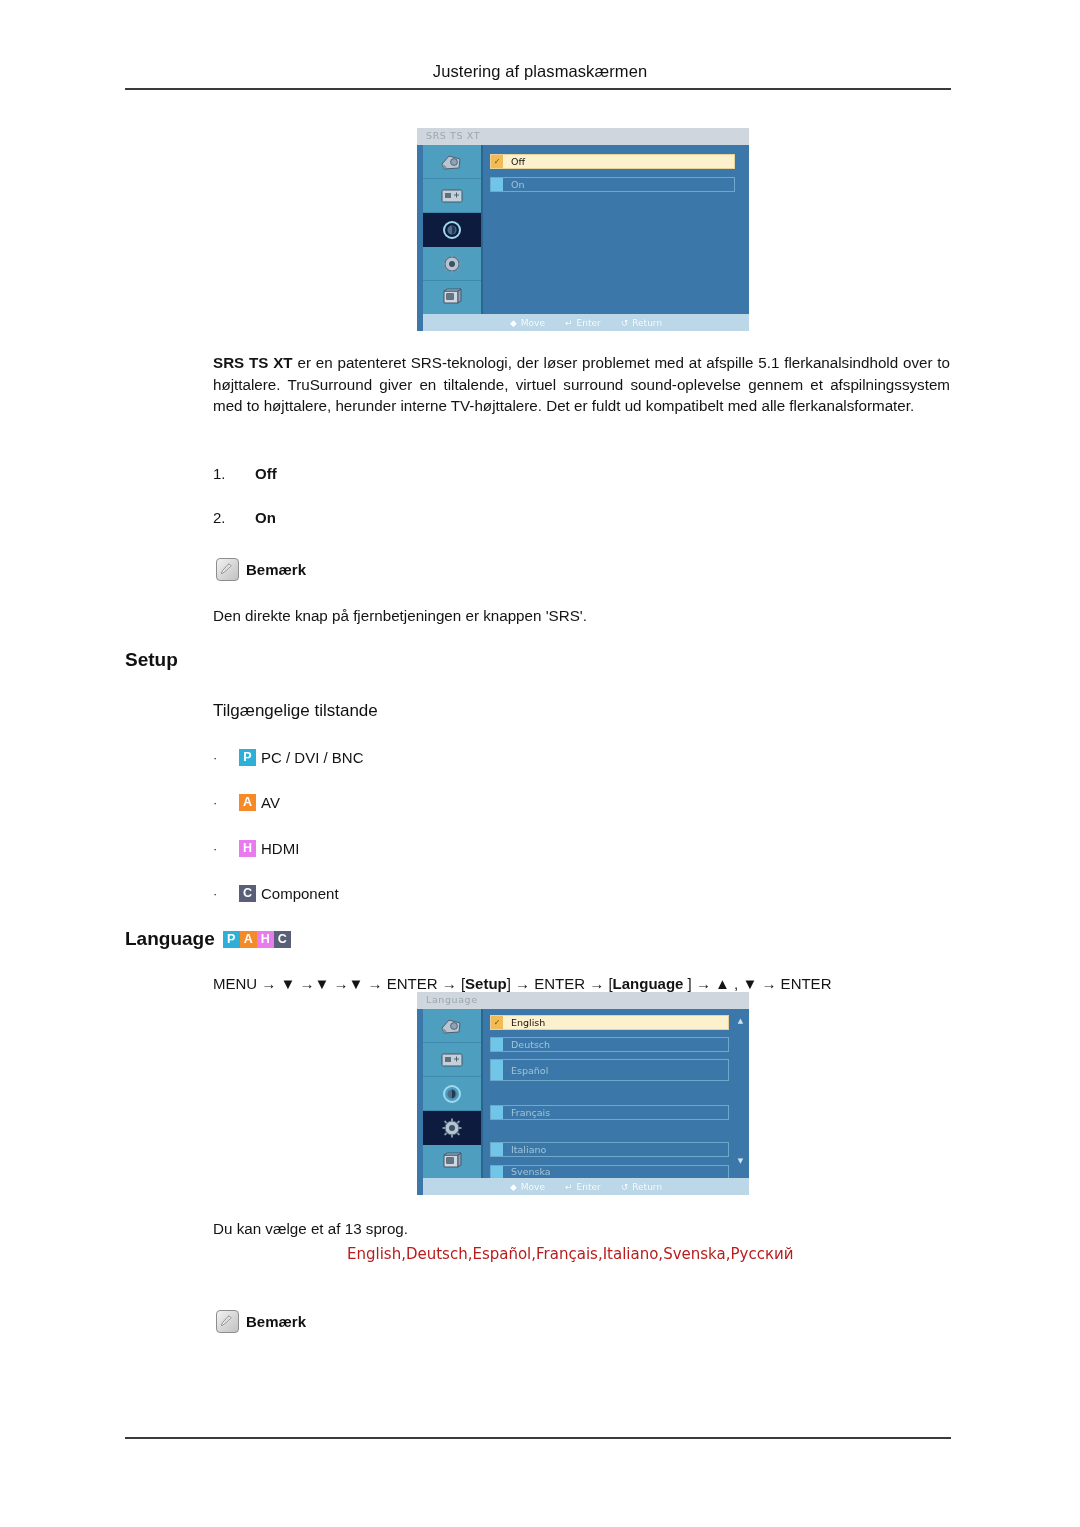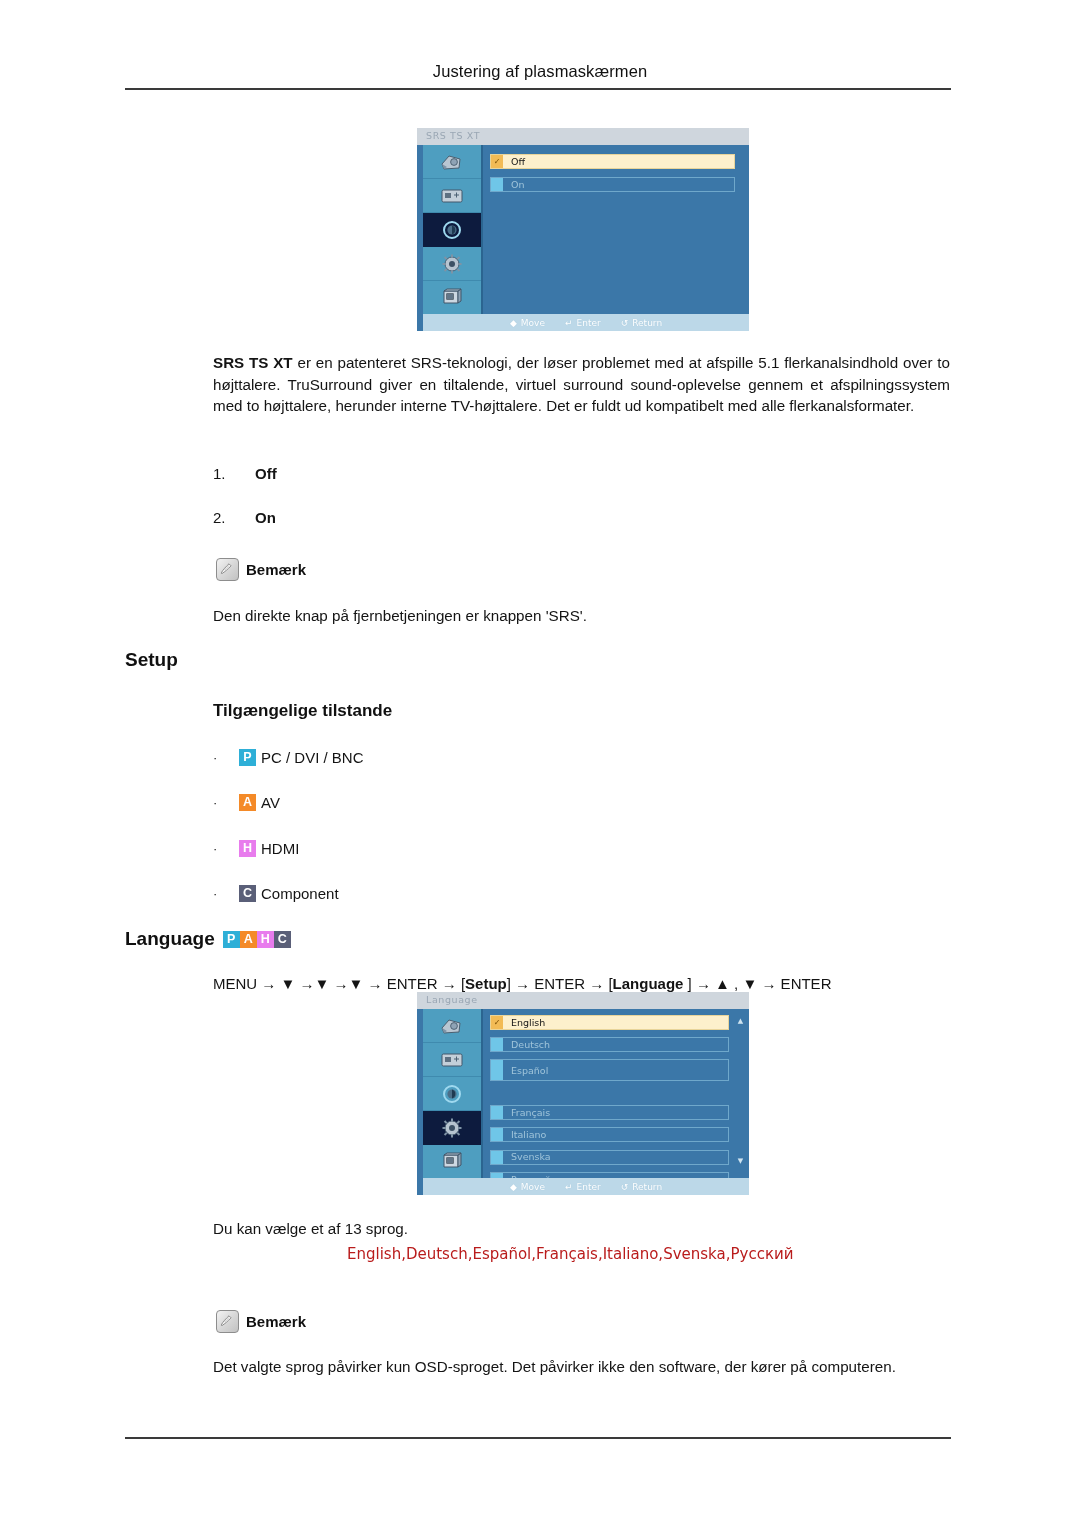--- a/index.html
+++ b/index.html
@@ -230,21 +230,21 @@
     position: absolute;
     left: 125px;
     font-size: 19px;
     font-weight: bold;
     color: #101010;
   }
   .h-sub {
     position: absolute;
     left: 213px;
     font-size: 17px;
-    font-weight: bold;
+    font-weight: normal;
     color: #101010;
   }
   .h-language {
     position: absolute;
     left: 125px;
     display: flex;
     align-items: center;
     gap: 8px;
     font-size: 19px;
     font-weight: bold;
@@ -508,21 +508,21 @@
           <span class="lbl">English</span>
         </div>
         <div class="osd-row" style="height: 15px; margin-bottom: 7.2px;">
           <span class="chk"></span>
           <span class="lbl">Deutsch</span>
         </div>
         <div class="osd-row" style="height: 22px; margin-bottom: 24px;">
           <span class="chk"></span>
           <span class="lbl">Español</span>
         </div>
-        <div class="osd-row" style="height: 15px; margin-bottom: 7px;">
+        <div class="osd-row" style="height: 15px; margin-bottom: 22px;">
           <span class="chk"></span>
           <span class="lbl">Français</span>
         </div>
         <div class="osd-row" style="height: 15px; margin-bottom: 7.2px;">
           <span class="chk"></span>
           <span class="lbl">Italiano</span>
         </div>
         <div class="osd-row" style="height: 15px; margin-bottom: 7.2px; align-items: center;">
           <span class="chk"></span>
           <span class="lbl">Svenska</span>
@@ -559,16 +559,15 @@
   <div class="note" style="top:1310px;">
     <span class="note-icon">
       <svg width="15" height="15" viewBox="0 0 15 15">
         <path d="M2.5 11.5 C4 9 6.5 6 10 2.8 L12 4.8 C8.8 8.2 5.9 10.7 3.4 12.2 Z" fill="#ffffff" stroke="#6f6f6f" stroke-width="0.8"></path>
         <path d="M2.5 11.5 L3.4 12.2 L1.6 13.2 Z" fill="#8a8a8a"></path>
         <path d="M5.5 9.2 C6.8 7.6 8.6 5.8 10.4 4.3" stroke="#9a9a9a" stroke-width="0.6" fill="none"></path>
       </svg>
     </span>
     <span class="note-label">Bemærk</span>
   </div>
-  <div class="para" style="top:1356px;">Det valgte sprog påvirker kun OSD-sproget. Det påvirker ikke den software, der kører på computeren.</div>
 
   <div class="rule rule-bottom"></div>
 </div>
 
 </body></html>

